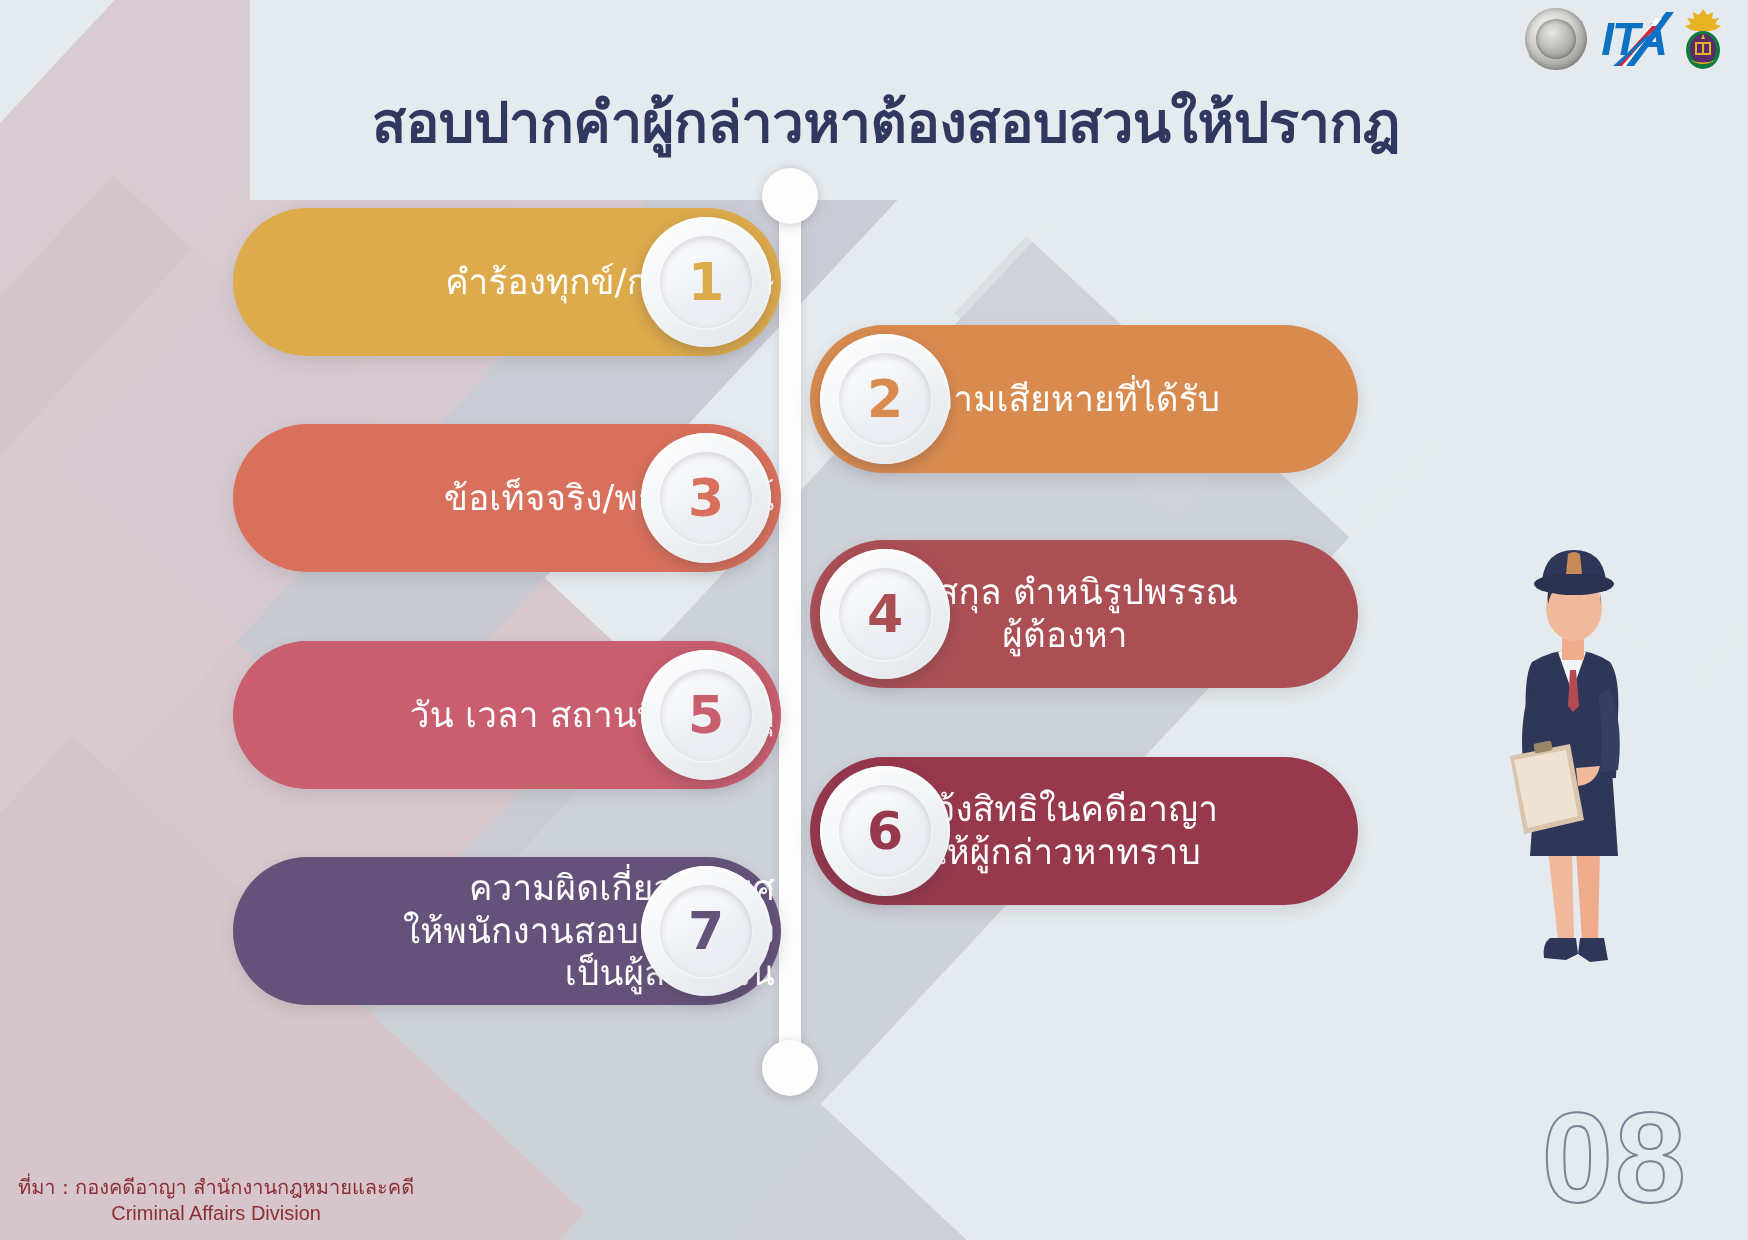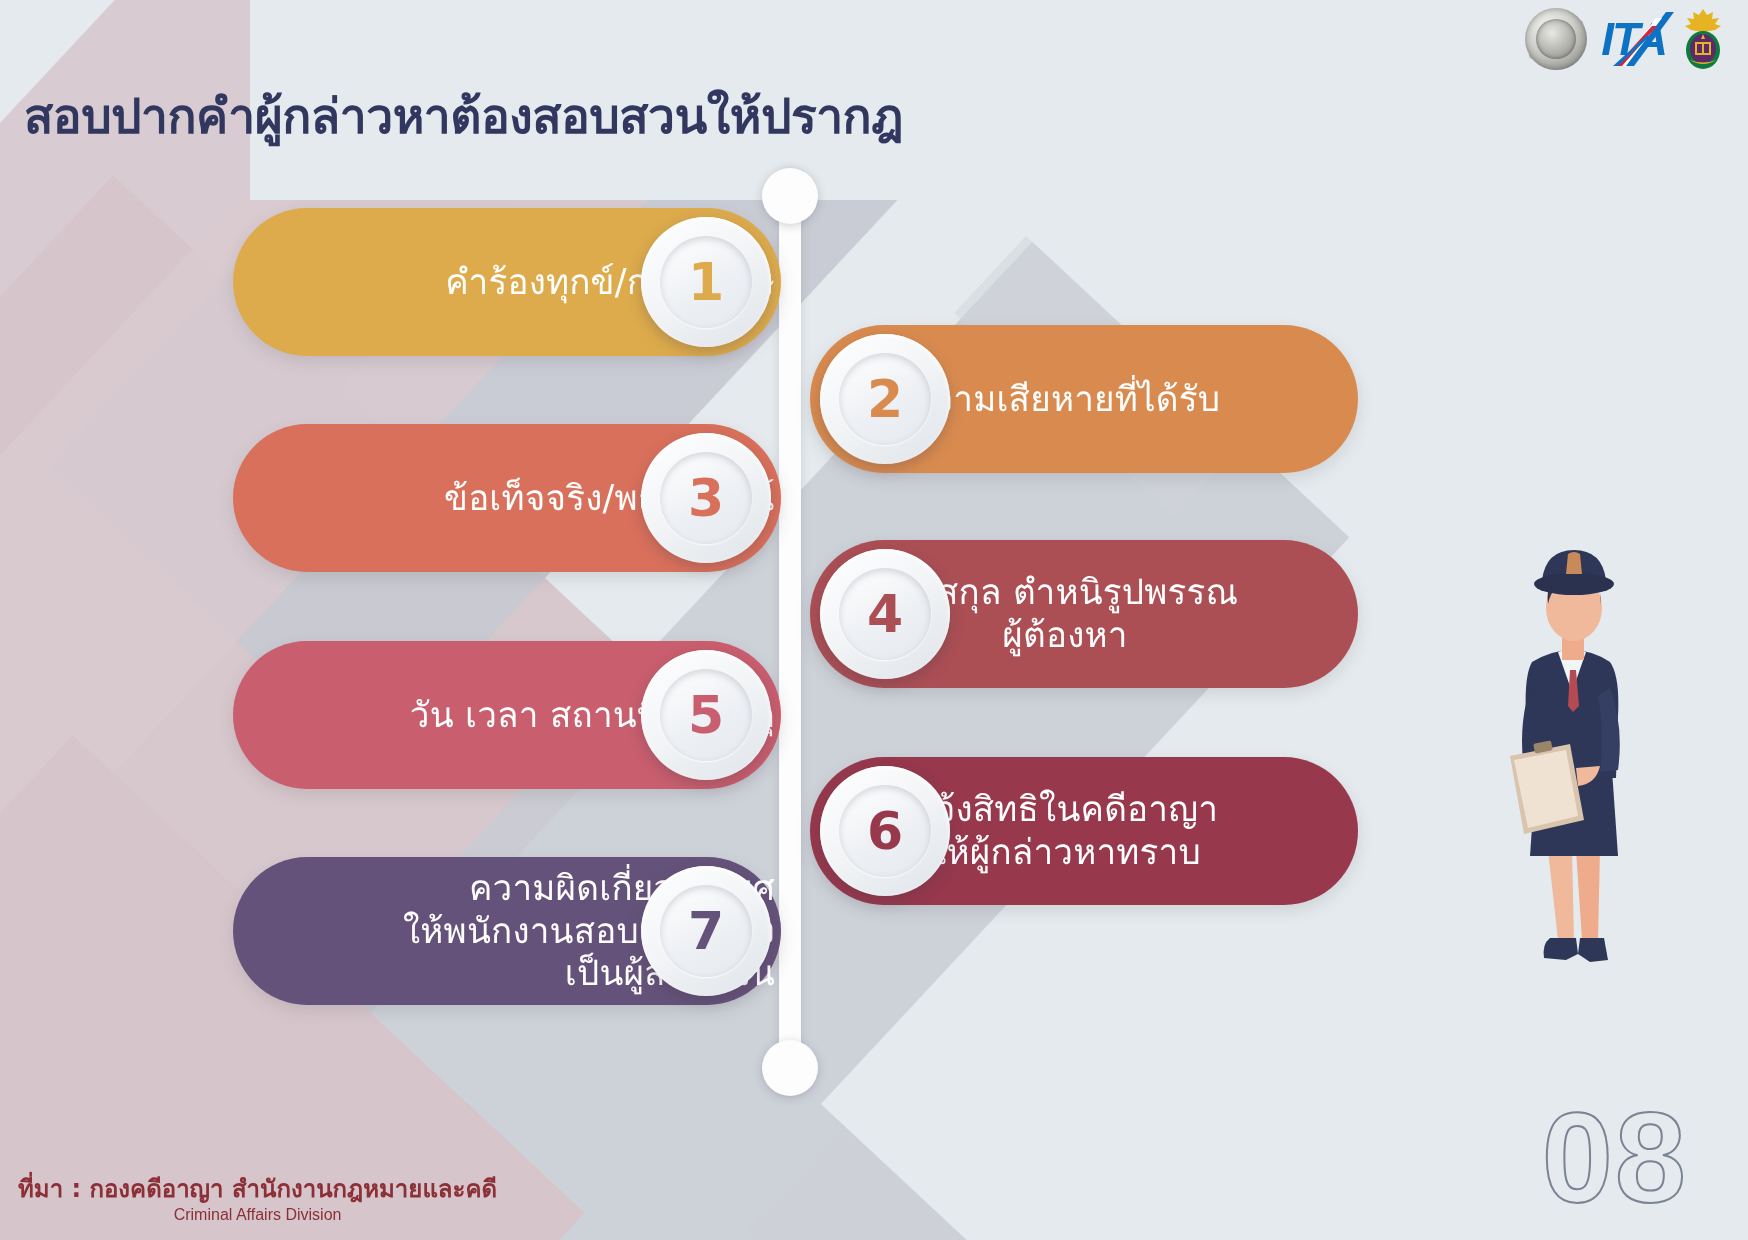--- a/index.html
+++ b/index.html
@@ -116,23 +116,24 @@
   .logo-ita .ita-stripes{
     position:absolute;right:-8px;bottom:2px;width:62px;height:54px;
   }
   .logo-crest{
     width:46px;height:62px;position:relative;
   }
 
   
   .title{
     position:absolute;left:0;right:0;top:78px;
+    text-align:center;
     font-family:"DejaVu Sans","Liberation Sans",sans-serif;
     font-weight:bold;
-    font-size:48px;
+    font-size:56px;
     color:#31375e;
     letter-spacing:-.5px;
     z-index:30;
     padding-left:24px;
   }
 
   
   .spine{
     position:absolute;left:779px;top:170px;width:22px;height:900px;
     background:#fdfdfd;border-radius:11px;
@@ -209,22 +210,22 @@
   }
 
   
   .footer{
     position:absolute;left:18px;bottom:14px;
     text-align:center;
     color:#8c2f36;
     z-index:30;
     line-height:1.3;
   }
-  .footer .src-th{font-size:24px;display:block;font-weight:bold;}
-  .footer .src-en{font-size:16px;display:block;font-family:"Liberation Sans",sans-serif;}
+  .footer .src-th{font-size:20px;display:block;}
+  .footer .src-en{font-size:20px;display:block;font-family:"Liberation Sans",sans-serif;}
 </style>
 </head>
 <body>
 
 <div class="canvas">
 
   <div class="bg-layer">
     <div class="bg-shape bg-mauve-3"></div>
     <div class="bg-shape bg-mauve-1"></div>
     <div class="bg-shape bg-grey-1"></div>

